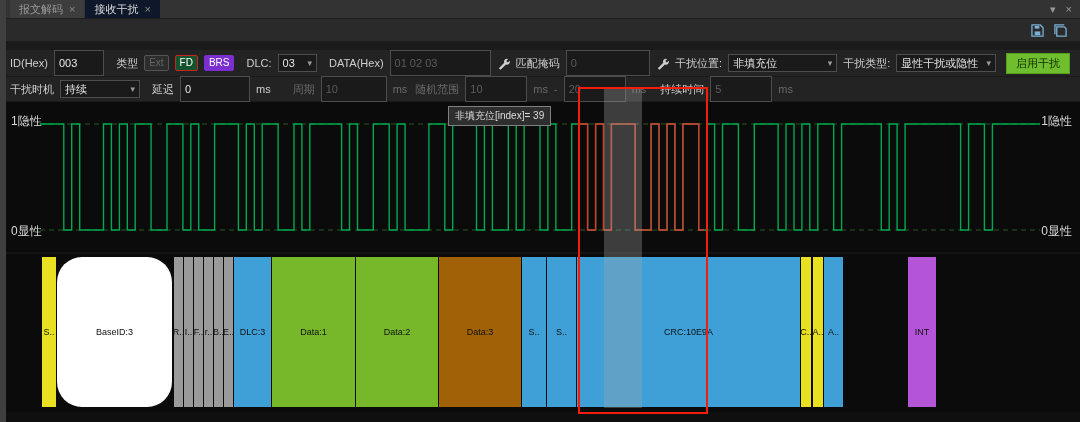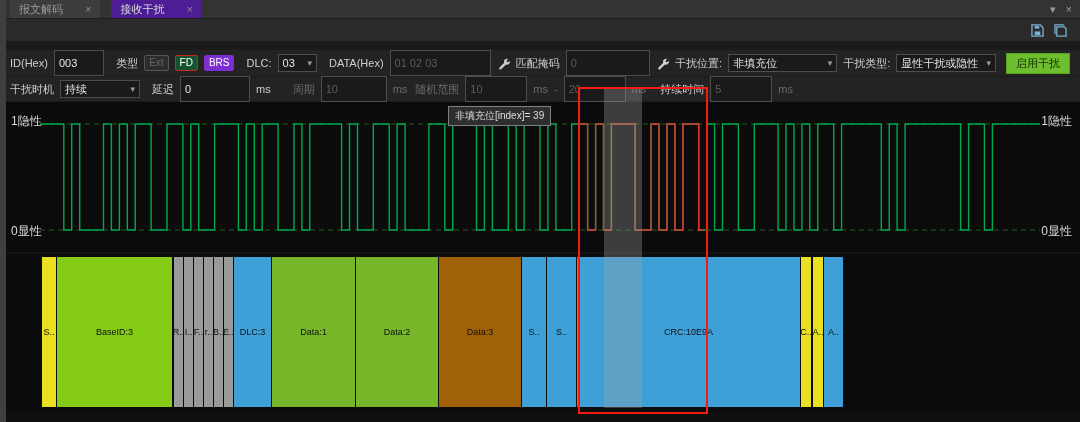--- a/index.html
+++ b/index.html
@@ -3,23 +3,23 @@
 <meta charset="utf-8">
 <style>
   html,body{margin:0;padding:0;background:#000;}
   .app{position:relative;width:1080px;height:422px;background:#141414;
        font-family:"Liberation Sans",sans-serif;overflow:hidden;color:#cfcfcf;}
   .left-edge{position:absolute;left:0;top:0;width:6px;height:100%;background:#3f3f3f;z-index:6;}
 
   
   .tabbar{height:18px;background:#333;display:flex;align-items:stretch;padding-left:10px;
           border-bottom:1px solid #1e1e1e;}
-  .tab{display:flex;align-items:center;gap:22px;padding:0 9px;font-size:11px;color:#9a9a9a;
-       background:#3d3d3d;margin-right:11px;cursor:default;justify-content:center;}
-  .tab.active{background:#4c1d95;color:#dcdcdc;}
+  .tab{display:flex;align-items:center;gap:6px;padding:0 9px;font-size:11px;color:#9a9a9a;
+       background:#3d3d3d;margin-right:1px;cursor:default;justify-content:center;}
+  .tab.active{background:#0f172a;color:#dcdcdc;}
   .tab .close{color:#8a8a8a;font-size:11px;line-height:1;}
   .tabbar-right{margin-left:auto;display:flex;align-items:center;gap:10px;padding-right:8px;
                 color:#9a9a9a;font-size:11px;}
 
   
   .iconbar{height:22px;background:#2a2a2a;display:flex;justify-content:flex-end;align-items:center;
            gap:8px;padding-right:12px;border-bottom:1px solid #1c1c1c;}
   .mini-icon{width:15px;height:14px;display:flex;align-items:center;justify-content:center;}
 
   .spacer{height:8px;background:#1b1b1b;}
@@ -183,37 +183,38 @@
         </defs>
         <path d="M0 22 H23.8 V128 H31.7 V22 H39.7 V128 H63.5 V22 H71.4 V128 H79.4 V22 H87.3 V128 H95.2 V22 H111.1 V128 H127.0 V22 H142.9 V128 H150.8 V22 H158.7 V128 H174.6 V22 H198.4 V128 H206.3 V22 H214.3 V128 H222.2 V22 H238.1 V128 H254.0 V22 H261.9 V128 H269.8 V22 H301.6 V128 H309.5 V22 H317.5 V128 H333.3 V22 H349.2 V128 H357.1 V22 H365.1 V128 H388.9 V22 H404.8 V128 H412.7 V22 H436.5 V128 H444.4 V22 H452.4 V128 H468.3 V22 H476.2 V128 H484.1 V22 H500.0 V128 H507.9 V22 H515.9 V128 H531.7 V22 H547.6 V128 H555.6 V22 H563.5 V128 H571.4 V22 H595.2 V128 H611.1 V22 H619.0 V128 H627.0 V22 H634.9 V128 H642.9 V22 H658.7 V128 H666.7 V22 H674.6 V128 H682.5 V22 H698.4 V128 H714.3 V22 H738.1 V128 H746.0 V22 H754.0 V128 H761.9 V22 H769.8 V128 H777.8 V22 H793.7 V128 H801.6 V22 H841.3 V128 H849.2 V22 H857.1 V128 H865.1 V22 H920.6 V128 H928.6 V22 H944.4 V128 H952.4 V22 H1000.0" fill="none" stroke="#00a94f" stroke-width="1.4"></path>
         <path d="M0 22 H23.8 V128 H31.7 V22 H39.7 V128 H63.5 V22 H71.4 V128 H79.4 V22 H87.3 V128 H95.2 V22 H111.1 V128 H127.0 V22 H142.9 V128 H150.8 V22 H158.7 V128 H174.6 V22 H198.4 V128 H206.3 V22 H214.3 V128 H222.2 V22 H238.1 V128 H254.0 V22 H261.9 V128 H269.8 V22 H301.6 V128 H309.5 V22 H317.5 V128 H333.3 V22 H349.2 V128 H357.1 V22 H365.1 V128 H388.9 V22 H404.8 V128 H412.7 V22 H436.5 V128 H444.4 V22 H452.4 V128 H468.3 V22 H476.2 V128 H484.1 V22 H500.0 V128 H507.9 V22 H515.9 V128 H531.7 V22 H547.6 V128 H555.6 V22 H563.5 V128 H571.4 V22 H595.2 V128 H611.1 V22 H619.0 V128 H627.0 V22 H634.9 V128 H642.9 V22 H658.7 V128 H666.7 V22 H674.6 V128 H682.5 V22 H698.4 V128 H714.3 V22 H738.1 V128 H746.0 V22 H754.0 V128 H761.9 V22 H769.8 V128 H777.8 V22 H793.7 V128 H801.6 V22 H841.3 V128 H849.2 V22 H857.1 V128 H865.1 V22 H920.6 V128 H928.6 V22 H944.4 V128 H952.4 V22 H1000.0" fill="none" stroke="#e0342a" stroke-width="1.4" clip-path="url(#redclip)"></path>
       </svg>
     <div class="tooltip">非填充位[index]= 39</div>
   </div>
 
   <div class="framestrip">
     <div class="segments" id="segments">
         <div class="seg" style="left: 0.2%; width: 1.4%; background: rgb(232, 224, 32);">S..</div>
-        <div class="seg" style="left: 1.7%; width: 11.5%; background: #84cc16;">BaseID:3</div>
+        <div class="seg" style="left: 1.7%; width: 11.5%; background: #ffffff; border-radius: 25px;">BaseID:3</div>
         <div class="seg" style="left: 13.4%; width: 0.9%; background: rgb(154, 154, 154);">R..</div>
         <div class="seg" style="left: 14.4%; width: 0.9%; background: rgb(154, 154, 154);">I..</div>
         <div class="seg" style="left: 15.4%; width: 0.9%; background: rgb(154, 154, 154);">F..</div>
         <div class="seg" style="left: 16.4%; width: 0.9%; background: rgb(154, 154, 154);">r..</div>
         <div class="seg" style="left: 17.4%; width: 0.9%; background: rgb(154, 154, 154);">B..</div>
         <div class="seg" style="left: 18.4%; width: 0.9%; background: rgb(154, 154, 154);">E..</div>
         <div class="seg" style="left: 19.4%; width: 3.7%; background: rgb(63, 160, 216);">DLC:3</div>
         <div class="seg" style="left: 23.2%; width: 8.3%; background: rgb(118, 184, 42);">Data:1</div>
         <div class="seg" style="left: 31.6%; width: 8.2%; background: rgb(118, 184, 42);">Data:2</div>
         <div class="seg" style="left: 39.9%; width: 8.2%; background: #a16207;">Data:3</div>
         <div class="seg" style="left: 48.2%; width: 2.4%; background: rgb(63, 160, 216);">S..</div>
         <div class="seg" style="left: 50.7%; width: 2.9%; background: rgb(63, 160, 216);">S..</div>
         <div class="seg" style="left: 53.7%; width: 22.3%; background: rgb(63, 160, 216);">CRC:10E9A</div>
         <div class="seg" style="left: 76.1%; width: 1%; background: rgb(232, 224, 32);">C..</div>
         <div class="seg" style="left: 77.3%; width: 1%; background: rgb(232, 224, 32);">A..</div>
         <div class="seg" style="left: 78.4%; width: 1.9%; background: rgb(63, 160, 216);">A..</div>
+        <div class="seg" style="left: 86.8%; width: 2.8%; background: rgb(179, 85, 214);">INT</div>
       </div>
   </div>
 
   <div class="bottom-strip"></div>
 
   <div class="gray-band"></div>
   <div class="red-rect"></div>
 </div>
 
 </body></html>

